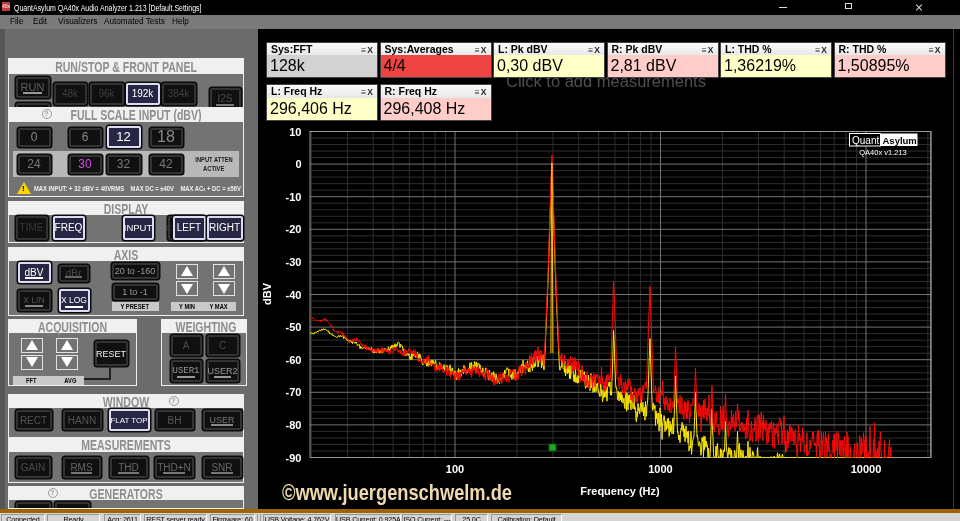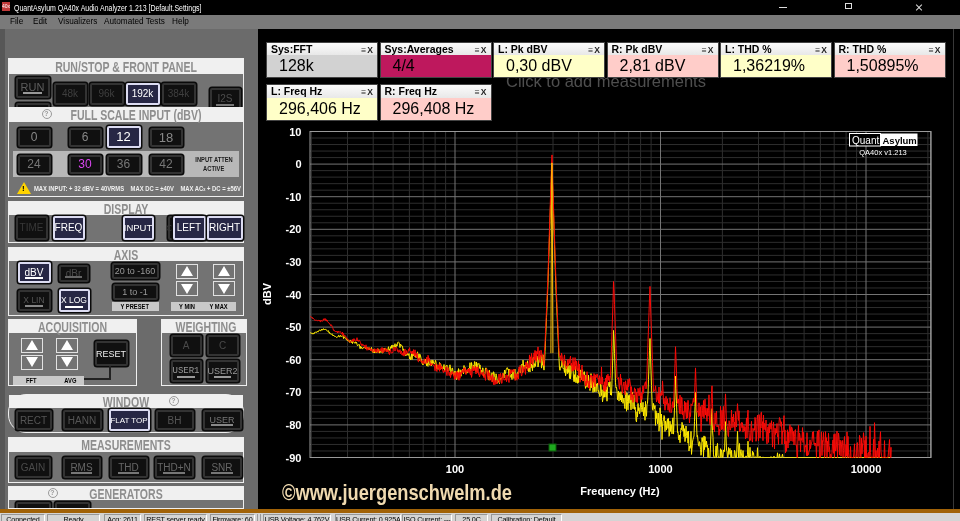--- a/index.html
+++ b/index.html
@@ -21,21 +21,21 @@
 .ab{position:absolute;border:1px solid #e2e2e2;display:flex;align-items:center;justify-content:center}
 .tu{width:0;height:0;border-left:6.5px solid transparent;border-right:6.5px solid transparent;border-bottom:10px solid #fff}
 .td{width:0;height:0;border-left:6.5px solid transparent;border-right:6.5px solid transparent;border-top:10px solid #fff}
 #chartwrap{position:absolute;left:258px;top:0;width:702px;height:480px;background:#000}
 .al{font:bold 11px "Liberation Sans";fill:#fff}
 .wm{font:bold 21.5px "Liberation Sans";fill:#efd9af}
 .lg{font-size:10px;font-family:"Liberation Sans"}
 .tile{position:absolute;width:112px;height:36.5px;border:1px solid #444}
 .tileh{height:12.5px;background:linear-gradient(#fbfbfb,#e8e8e8);color:#000;font-size:10.5px;font-weight:bold;padding-left:4px;line-height:12px;position:relative}
 .tileh i{position:absolute;right:3px;top:1px;font-style:normal;font-weight:bold;font-size:8.5px;color:#222;letter-spacing:1px}
-.tilev{height:22px;font-size:16px;color:#000;padding:2px 0 0 12px}
+.tilev{height:22px;font-size:16px;color:#000;padding:2px 0 0 3px}
 #status{position:absolute;left:0;top:509px;width:960px;height:12px;background:#d4d4d4;border-top:4px solid #a16207}
 .ss{position:absolute;top:0.5px;height:10.5px;border:1px solid #979797;border-bottom-color:#fff;border-right-color:#fff;font-size:7.2px;letter-spacing:-0.15px;line-height:10px;text-align:center;color:#000;background:#d4d4d4;white-space:nowrap;overflow:hidden}
 #clickadd{position:absolute;left:248px;top:43px;font-size:16.5px;color:#4e4e4e;white-space:nowrap}
 .warnt{width:0;height:0;border-left:7px solid transparent;border-right:7px solid transparent;border-bottom:12px solid #ffd400;position:absolute}
 .warnt::after{content:"!";position:absolute;left:-1.5px;top:2px;font-size:8px;font-weight:bold;color:#000}
 </style></head><body>
 <div id="root">
 <div id="title">
 <div style="position:absolute;left:2px;top:2px;width:8px;height:9px;background:#c03a3a;color:#fff;font-size:5px;text-align:center;line-height:9px">40x</div>
 <span style="position:absolute;left:14px;top:2.5px;font-size:8.5px;transform:scaleX(.82);transform-origin:left;display:inline-block;white-space:nowrap">QuantAsylum QA40x Audio Analyzer 1.213 [Default.Settings]</span>
@@ -95,21 +95,21 @@
 </g>
 <path d="M672.8 102.5 V428.5" stroke="#9a9a9a"></path>
 </svg>
 <div id="clickadd">Click to add measurements</div>
 <div class="tile" style="left:8.0px;top:12.5px">
           <div class="tileh">Sys:FFT<i>≡X</i></div>
           <div class="tilev" style="background:#d2d2d2">128k</div>
         </div>
 <div class="tile" style="left:121.5px;top:12.5px">
           <div class="tileh">Sys:Averages<i>≡X</i></div>
-          <div class="tilev" style="background:#be185d">4/4</div>
+          <div class="tilev" style="background:#ef4444">4/4</div>
         </div>
 <div class="tile" style="left:235.0px;top:12.5px">
           <div class="tileh">L: Pk dBV<i>≡X</i></div>
           <div class="tilev" style="background:#ffffc8">0,30 dBV</div>
         </div>
 <div class="tile" style="left:348.5px;top:12.5px">
           <div class="tileh">R: Pk dBV<i>≡X</i></div>
           <div class="tilev" style="background:#ffcdc9">2,81 dBV</div>
         </div>
 <div class="tile" style="left:462.0px;top:12.5px">
@@ -146,24 +146,24 @@
         </div>
 <div class="sec" style="left:8px;top:78px;width:236px;height:89.5px;">
           <div class="sech" style="height:13.5px">
             <span class="st" style="left:10px;right:-10px;line-height:13.5px">FULL SCALE INPUT (dBV)</span>
             <span class="q" style="left:32.5px;top:1.25px">?</span>
           </div>
           <div style="position:absolute;left:3.5px;top:42.5px;width:226px;height:26px;background:#b8b8b8"></div>
           <div class="btn " style="left:8.5px;top:19.5px;width:33px;height:19px;font-size:12px;color:#888;">0</div>
           <div class="btn " style="left:59.5px;top:19.5px;width:33px;height:19px;font-size:12px;color:#888;">6</div>
           <div class="btn sel" style="left:97.5px;top:18.0px;width:34px;height:21.5px;font-size:13px;">12</div>
-          <div class="btn " style="left:140.5px;top:19.5px;width:33px;height:19px;font-size:13px;color:#888;">18</div>
+          <div class="btn " style="left:140.5px;top:19.5px;width:33px;height:19px;font-size:16px;color:#888;">18</div>
           <div class="btn " style="left:8.5px;top:46.5px;width:33px;height:19px;font-size:12px;color:#777;">24</div>
           <div class="btn " style="left:59.5px;top:46.5px;width:33px;height:19px;font-size:12px;color:#d946ef;">30</div>
-          <div class="btn " style="left:97.5px;top:46.5px;width:34px;height:19px;font-size:12px;color:#777;">36</div>
+          <div class="btn " style="left:97.5px;top:46.5px;width:34px;height:19px;font-size:12px;color:#777;">32</div>
           <div class="btn " style="left:140.5px;top:46.5px;width:33px;height:19px;font-size:12px;color:#777;">42</div>
           <div style="position:absolute;left:176.5px;top:46.5px;width:56px;height:20px;color:#1a1a1a;font-weight:bold;font-size:8px;line-height:9px;text-align:center"><span class="cond">INPUT ATTEN</span><br><span class="cond">ACTIVE</span></div>
           <div style="position:absolute;left:7.5px;top:73.5px;">
             <div class="warnt"></div>
           </div>
           <div style="position:absolute;left:24.5px;top:75.5px;width:200px;color:#f0f0f0;font-weight:bold;font-size:7.5px;white-space:nowrap"><span class="cond" style="transform-origin:left;transform:scaleX(.78)">MAX INPUT: + 32 dBV = 40VRMS&nbsp;&nbsp;&nbsp;&nbsp;MAX DC = ±40V&nbsp;&nbsp;&nbsp;&nbsp;MAX AC<span style="font-size:5px">x</span> + DC = ±56V</span></div>
         </div>
 <div class="sec" style="left:8px;top:171.5px;width:236px;height:42.5px;">
           <div class="sech" style="height:13.0px">
             <span class="st" style="left:0px;right:0px;line-height:13.0px">DISPLAY</span>
@@ -225,21 +225,21 @@
         </div>
 <div class="sec" style="left:161px;top:289.5px;width:86px;height:67.5px;">
           <div class="sech" style="height:13.0px">
             <span class="st" style="left:0px;right:0px;line-height:13.0px">WEIGHTING</span>
           </div>
           <div class="btn " style="left:8.5px;top:15.5px;width:31px;height:21px;font-size:10px;color:#4a4a4a;">A</div>
           <div class="btn " style="left:44.5px;top:15.5px;width:32px;height:21px;font-size:10px;color:#4a4a4a;">C</div>
           <div class="btn " style="left:8.5px;top:40.5px;width:31px;height:22px;font-size:9px;color:#999;font-family:Liberation Mono, monospace;">USER1<i class="ul" style="background:#999"></i></div>
           <div class="btn " style="left:44.5px;top:40.5px;width:32px;height:22px;font-size:9px;color:#999;">USER2<i class="ul" style="background:#999"></i></div>
         </div>
-<div class="sec" style="left:8px;top:365px;width:236px;height:39px;border-radius:18px;">
+<div class="sec" style="left:8px;top:365px;width:236px;height:57px;">
           <div class="sech" style="height:13.0px">
             <span class="st" style="left:0px;right:0px;line-height:13.0px">WINDOW</span>
             <span class="q" style="left:159.5px;top:1.0px">?</span>
           </div>
           <div class="btn " style="left:6.5px;top:15.0px;width:36px;height:20px;font-size:10px;color:#555;">RECT</div>
           <div class="btn " style="left:53.5px;top:15.0px;width:39px;height:20px;font-size:10px;color:#555;">HANN</div>
           <div class="btn sel" style="left:99.5px;top:14.0px;width:41px;height:22px;font-size:8px;">FLAT TOP</div>
           <div class="btn " style="left:146.5px;top:15.0px;width:38px;height:20px;font-size:10px;color:#555;">BH</div>
           <div class="btn " style="left:193.5px;top:15.0px;width:39px;height:20px;font-size:9px;color:#777;">USER<i class="ul" style="background:#888"></i></div>
         </div>

